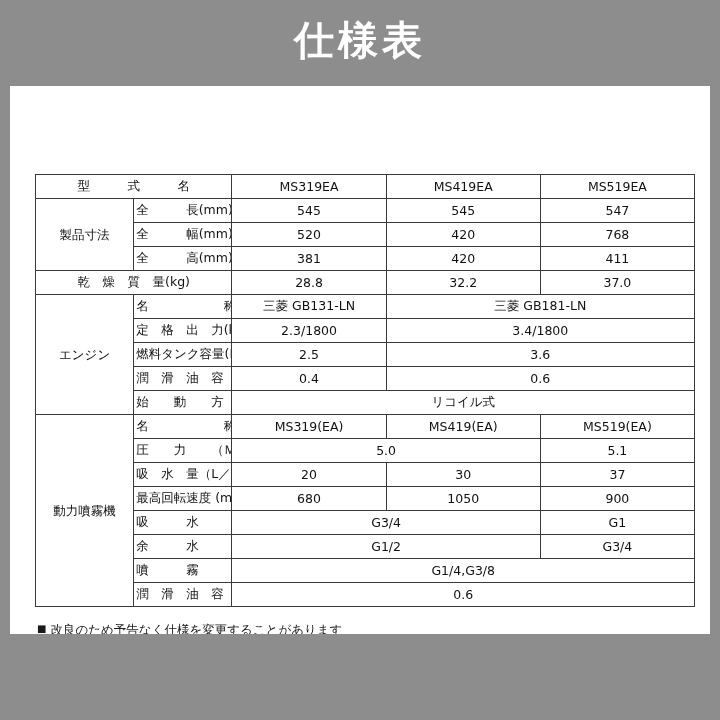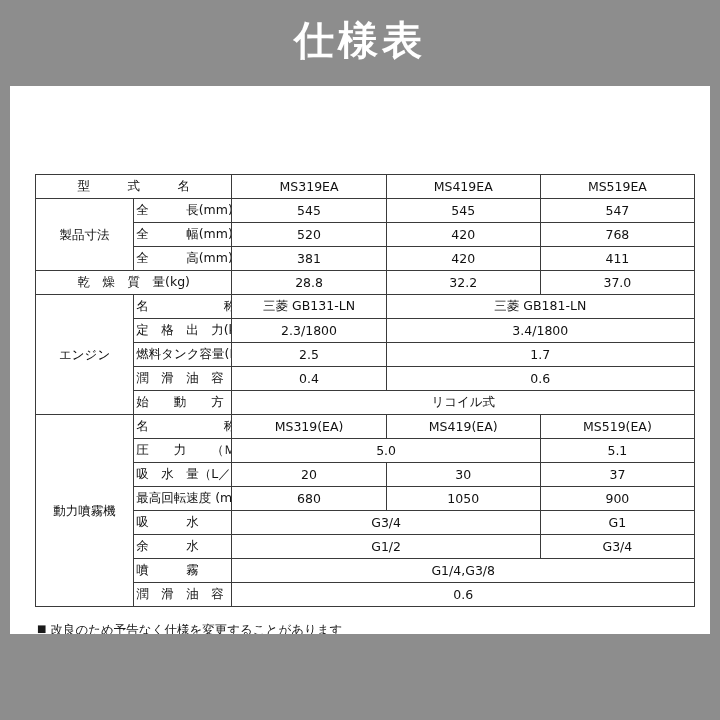--- a/index.html
+++ b/index.html
@@ -170,21 +170,21 @@
             <td class="val" colspan="2">三菱 GB181-LN</td>
           </tr>
           <tr>
             <td class="lbl"><span>定　格　出　力(kW/min</span>)</td>
             <td class="val">2.3/1800</td>
             <td class="val" colspan="2">3.4/1800</td>
           </tr>
           <tr>
             <td class="lbl">燃料タンク容量(L)</td>
             <td class="val">2.5</td>
-            <td class="val" colspan="2">1.7</td>
+            <td class="val" colspan="2">3.6</td>
           </tr>
           <tr>
             <td class="lbl">潤　滑　油　容　量（L）</td>
             <td class="val">0.4</td>
             <td class="val" colspan="2">0.6</td>
           </tr>
           <tr>
             <td class="lbl">始　　動　　方　　式</td>
             <td class="val" colspan="3">リコイル式</td>
           </tr>

